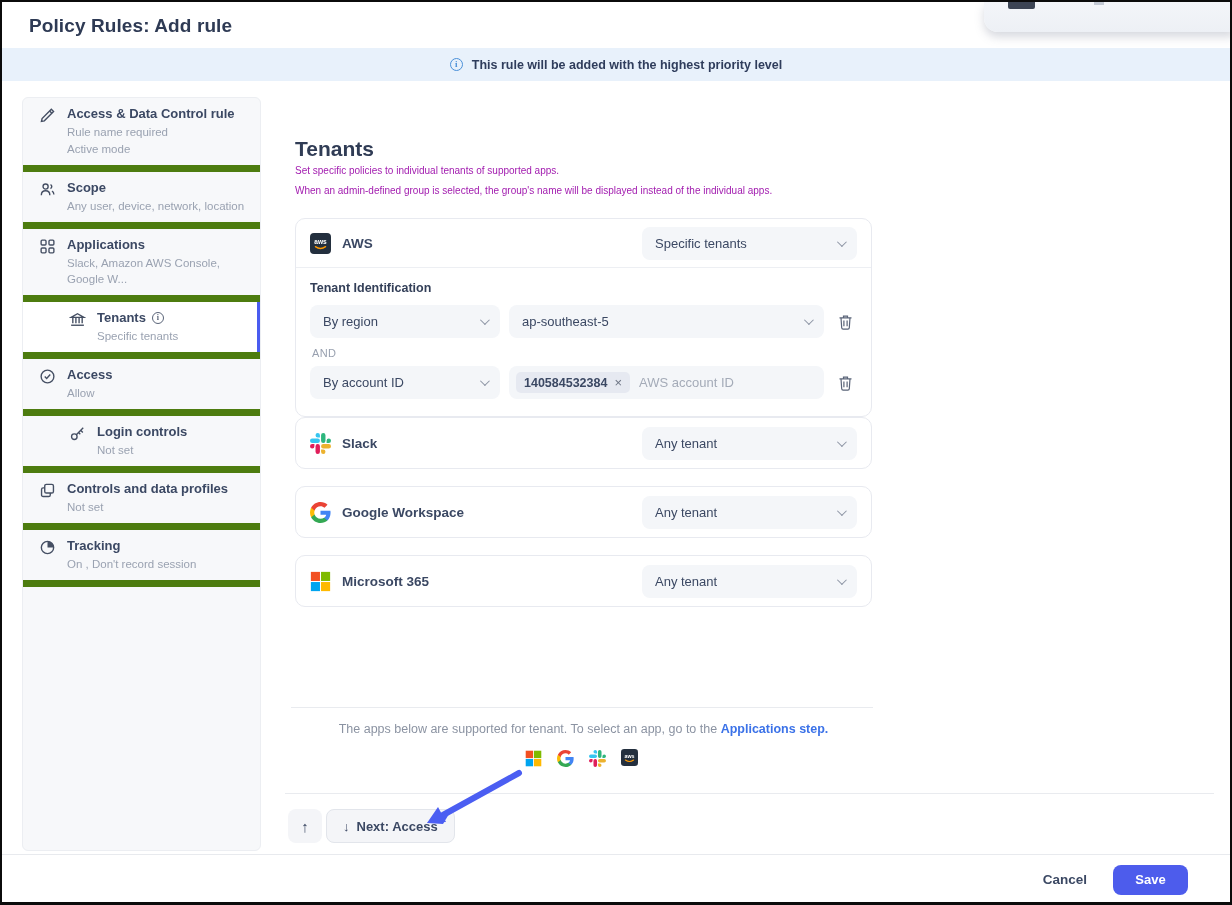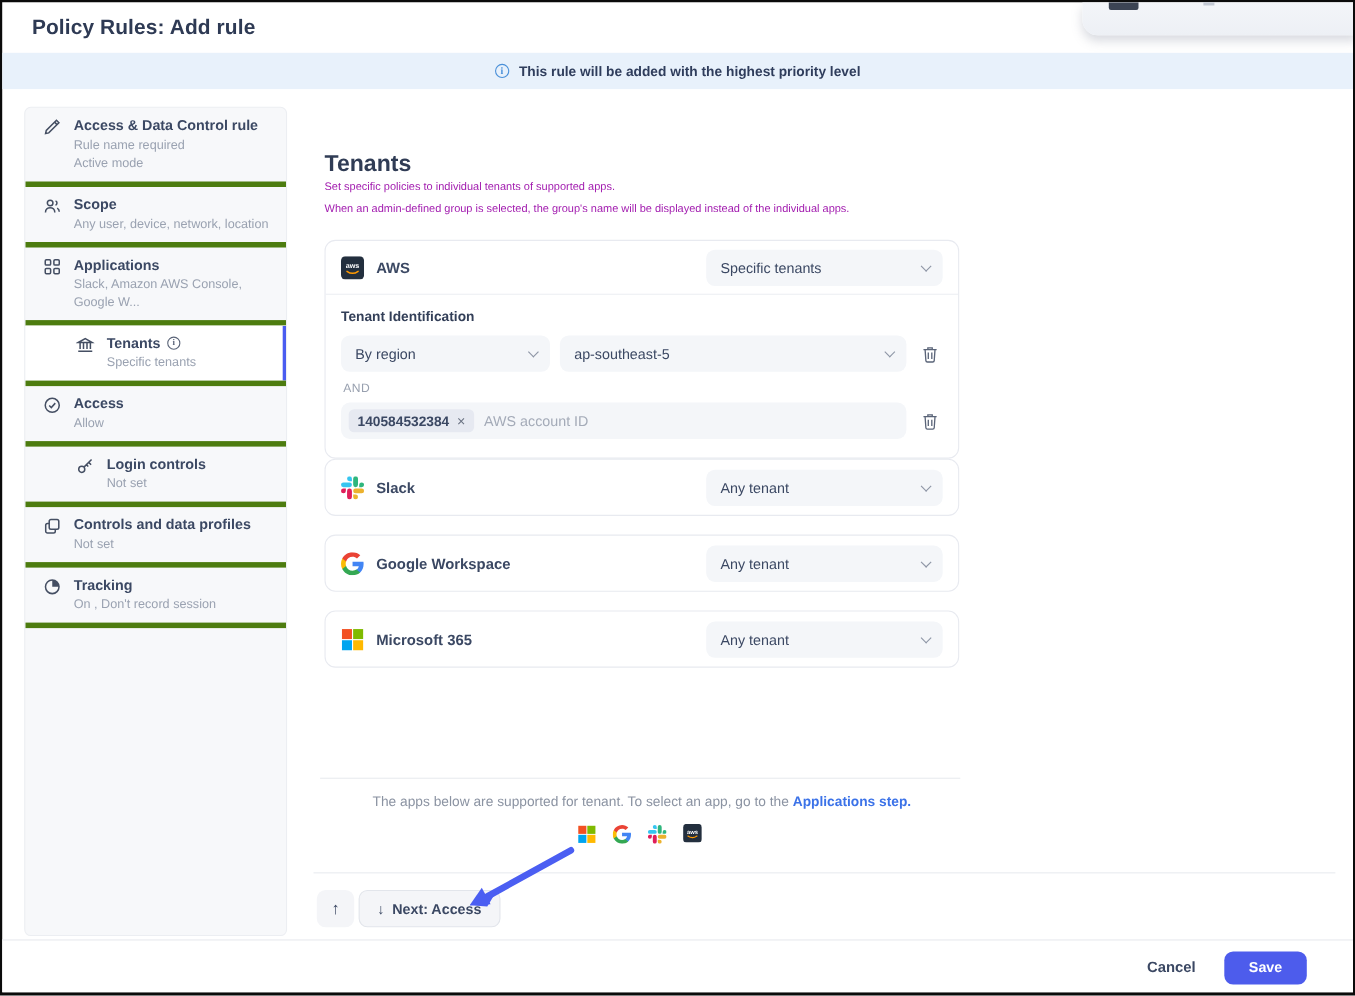--- a/index.html
+++ b/index.html
@@ -36,21 +36,21 @@
   .info-circle {
     width:13px; height:13px; border:1.4px solid #4a90d9; border-radius:50%;
     color:#4a90d9; font-size:9px; font-weight:700; line-height:11px; text-align:center;
     font-family:"Liberation Serif", serif; flex:0 0 auto;
   }
   
   .sidebar {
     position:absolute; left:20px; top:95px; width:239px; height:754px;
     background:#f7f8fa; border:1px solid #eceef2; border-radius:6px; overflow:hidden;
   }
-  .side-item { display:flex; gap:11px; padding:7px 12px 8px 16px; border-bottom:5px solid #4d7c0f; position:relative; cursor:pointer; }
+  .side-item { display:flex; gap:11px; padding:7px 12px 8px 16px; border-bottom:7px solid #4d7c0f; position:relative; cursor:pointer; }
   .side-item.indent { padding-left:46px; }
   .side-item.selected { background:#ffffff; box-shadow:inset -3px 0 0 #4a5cf0; }
   .side-icon { width:17px; height:17px; flex:0 0 auto; margin-top:2px; }
   .side-icon svg { width:17px; height:17px; display:block; }
   .side-ttl { font-size:13px; font-weight:700; color:#3b4863; line-height:18px; display:flex; align-items:center; gap:6px; }
   .side-sub { font-size:11.5px; color:#9aa2b1; line-height:16px; margin-top:1px; }
   .mini-info {
     width:12px; height:12px; border:1.2px solid #5a6478; border-radius:50%;
     font-size:8px; line-height:10px; text-align:center; color:#5a6478;
     font-family:"Liberation Serif", serif; font-weight:700;
@@ -286,20 +286,24 @@
         <span class="trash">
           <svg viewBox="0 0 15 16" fill="none" stroke="#5a6478" stroke-width="1.2">
               <path d="M1.5 3.8h12M5.5 3.5V2.2h4v1.3M3 3.8l.7 10a1.4 1.4 0 0 0 1.4 1.3h4.8a1.4 1.4 0 0 0 1.4-1.3l.7-10M5.9 6.5v5.8M9.1 6.5v5.8"></path>
             </svg>
         </span>
       </div>
 
       <div class="and-label">AND</div>
 
       <div class="ti-row">
+        <div class="dropdown dd-sm">
+          <span class="dd-label">By account ID</span>
+          <span class="chev"></span>
+        </div>
         <div class="id-input">
           <span class="chip">
             <span>140584532384</span>
             <span class="chip-x">×</span>
           </span>
           <span class="placeholder">AWS account ID</span>
         </div>
         <span class="trash">
           <svg viewBox="0 0 15 16" fill="none" stroke="#5a6478" stroke-width="1.2">
               <path d="M1.5 3.8h12M5.5 3.5V2.2h4v1.3M3 3.8l.7 10a1.4 1.4 0 0 0 1.4 1.3h4.8a1.4 1.4 0 0 0 1.4-1.3l.7-10M5.9 6.5v5.8M9.1 6.5v5.8"></path>

